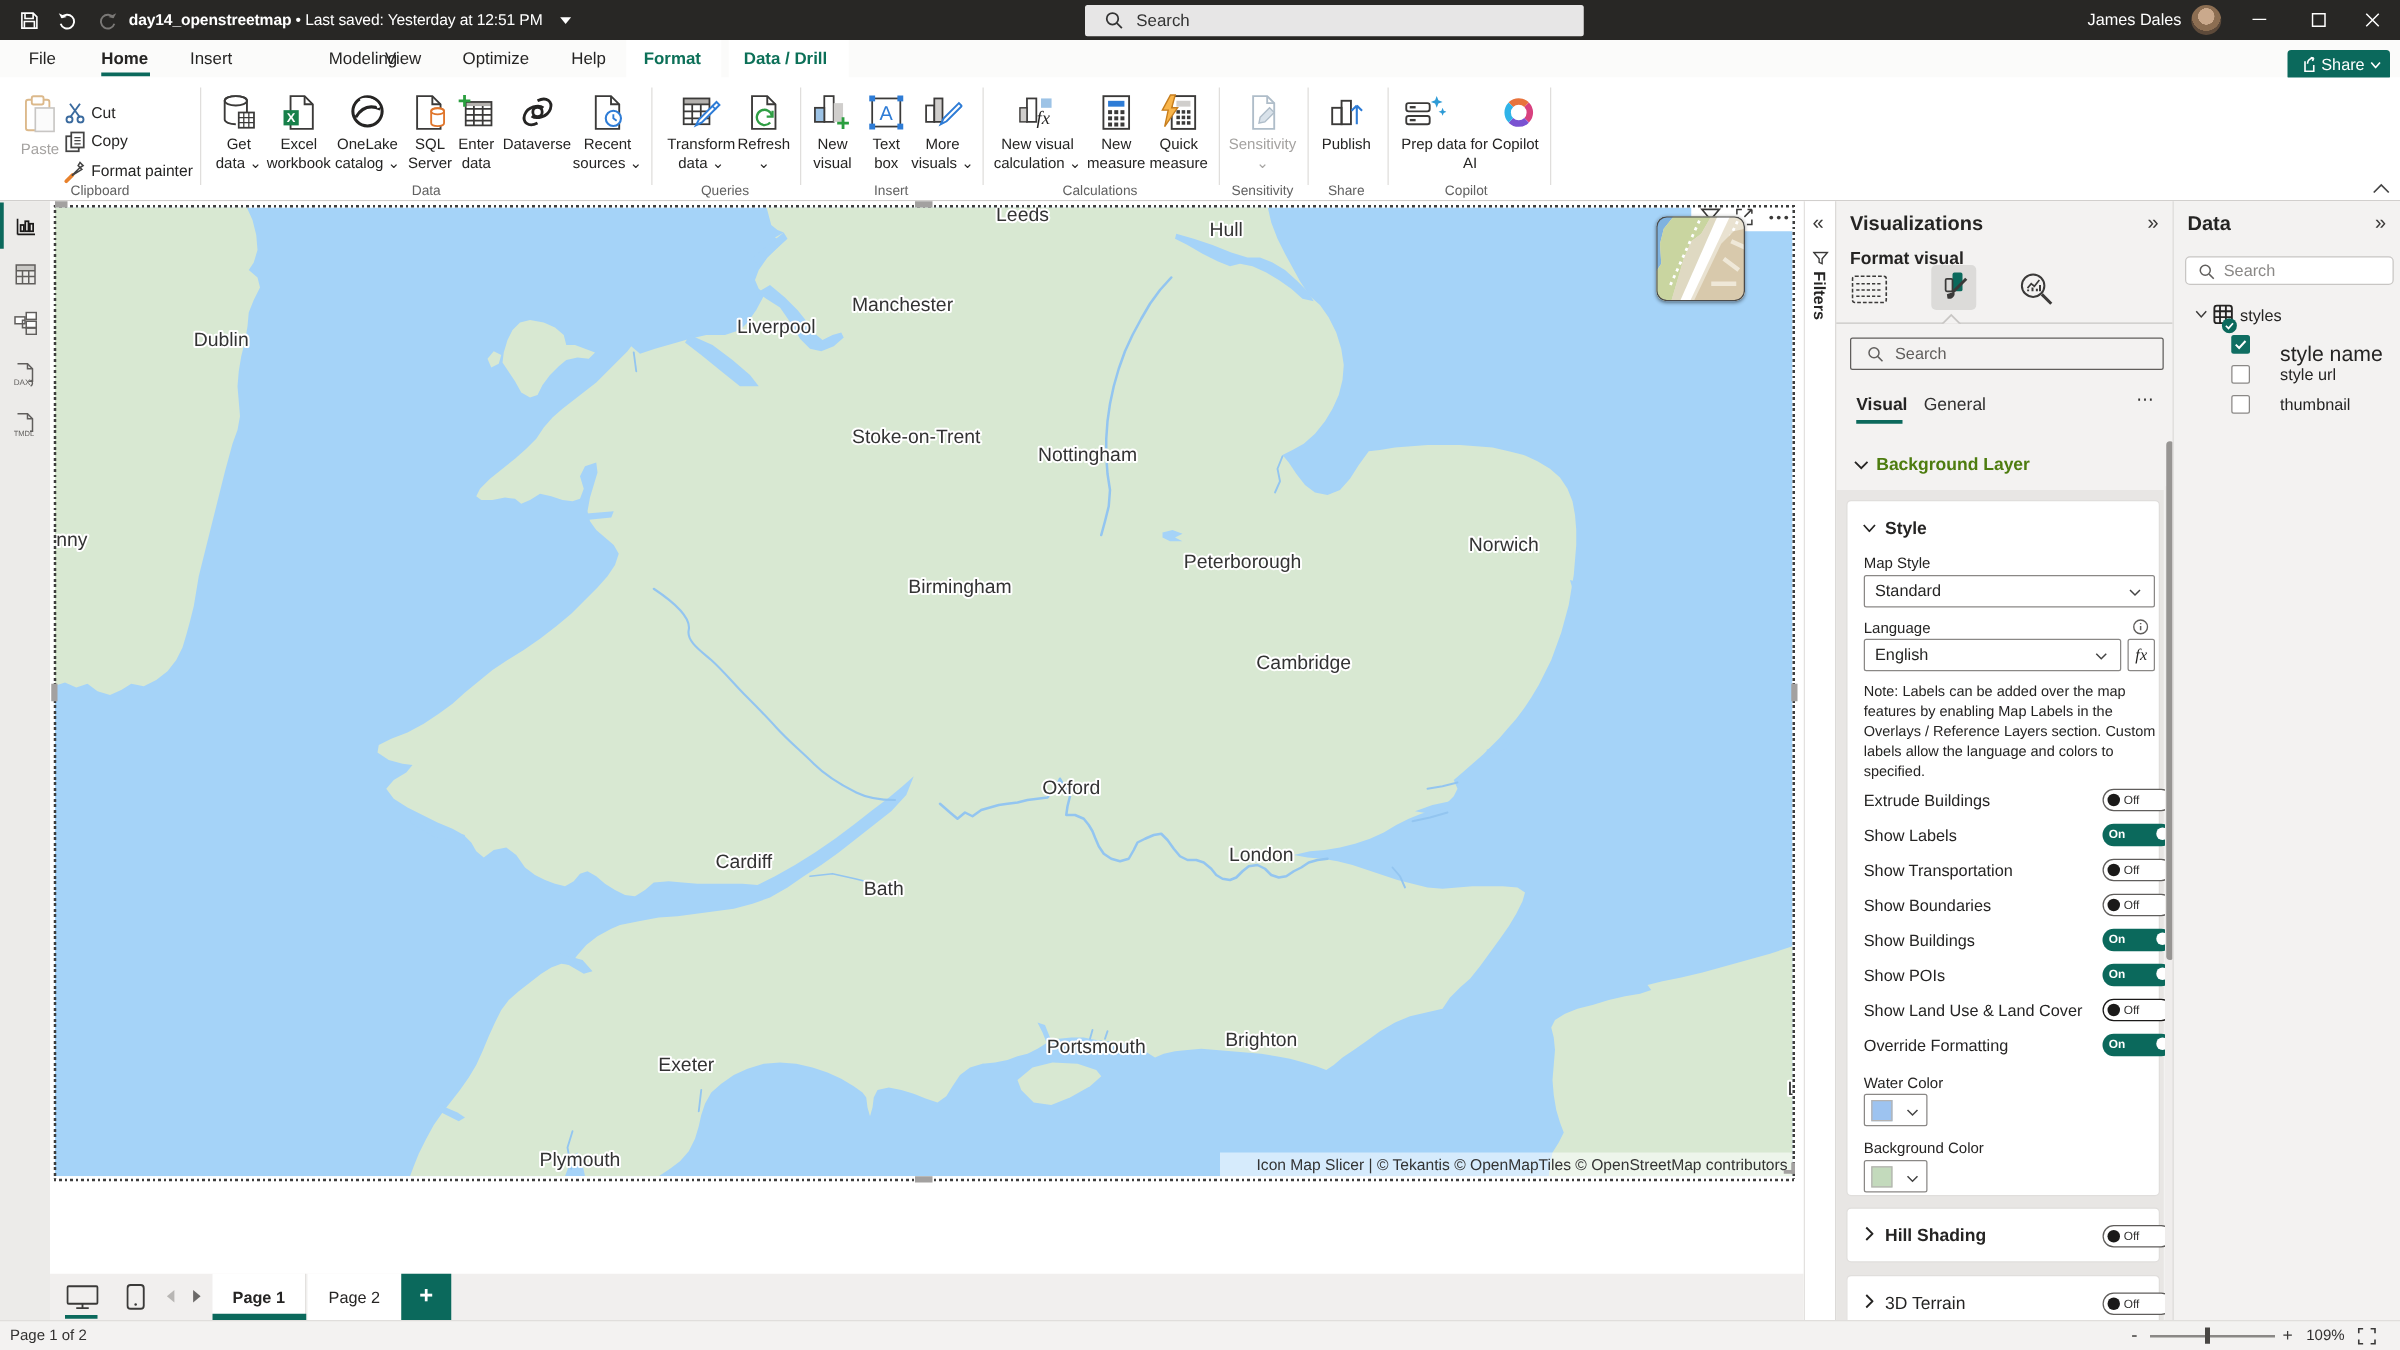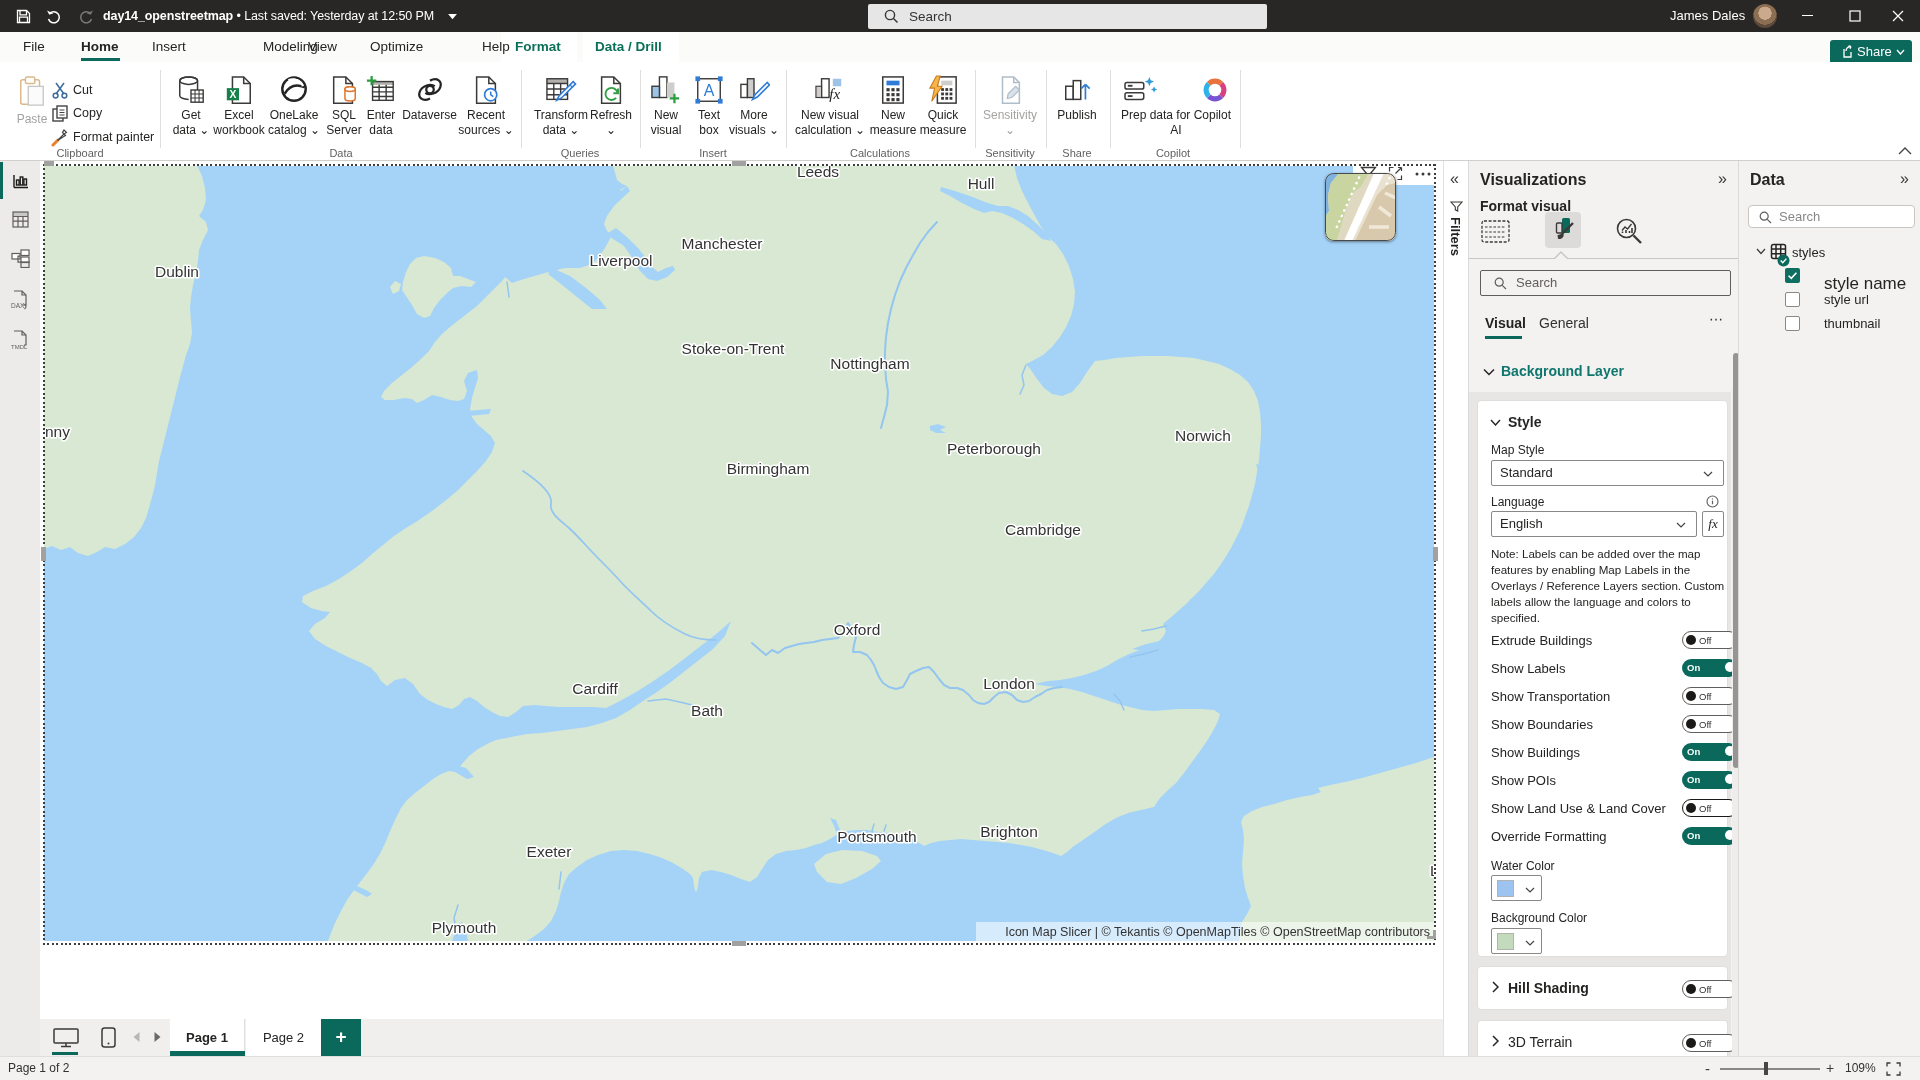--- a/index.html
+++ b/index.html
@@ -46,21 +46,21 @@
       </g>
     </svg>
  <svg class="abs" style="left:46px;top:9px" width="16" height="15" viewBox="0 0 16 15">
       <path d="M3.2 5.2 A5.5 5.5 0 1 1 2.5 10" fill="none" stroke="#fff" stroke-width="1.5"></path>
       <path d="M1 1.5 L3.2 5.5 L7.4 4.6 Z" fill="#fff"></path>
     </svg>
  <svg class="abs" style="left:78px;top:9px" width="16" height="15" viewBox="0 0 16 15">
       <path d="M12.8 5.2 A5.5 5.5 0 1 0 13.5 10" fill="none" stroke="#7a7876" stroke-width="1.5"></path>
       <path d="M15 1.5 L12.8 5.5 L8.6 4.6 Z" fill="#7a7876"></path>
     </svg>
- <div class="abs" style="left:103px;top:0;height:32px;line-height:32px;font-size:12.5px;letter-spacing:-0.1px;font-weight:700;color:#fff;">day14_openstreetmap <span style="font-weight:400">• Last saved: Yesterday at 12:50 PM</span></div>
+ <div class="abs" style="left:103px;top:0;height:32px;line-height:32px;font-size:12.5px;letter-spacing:-0.1px;font-weight:700;color:#fff;">day14_openstreetmap <span style="font-weight:400">• Last saved: Yesterday at 12:51 PM</span></div>
  <svg class="abs" style="left:447px;top:13px" width="11" height="7" viewBox="0 0 12 8">
       <path d="M1 1 L6 7 L11 1 Z" fill="#fff"></path>
     </svg>
  <div class="abs" style="left:868px;top:4px;width:399px;height:25px;background:#e7e6e6;border-radius:2px;">
    <svg class="abs" style="left:16px;top:5px" width="15" height="15" viewBox="0 0 15 15">
         <circle cx="6" cy="6" r="4.6" fill="none" stroke="#333" stroke-width="1.4"></circle>
         <path d="M9.5 9.5 L13.5 13.5" stroke="#333" stroke-width="1.4"></path>
       </svg>
    <div class="abs" style="left:41px;top:0;height:25px;line-height:25px;font-size:13.5px;color:#333;">Search</div>
  </div>
@@ -78,21 +78,21 @@
 <div id="menubar">
  <div class="abs" style="left:501px;top:0;width:76px;height:30px;background:#fff;"></div>
  <div class="abs" style="left:583px;top:0;width:96px;height:30px;background:#fff;"></div>
  <div class="menuitem" style="left:23px;">File</div>
  <div class="menuitem" style="left:81px;font-weight:700;">Home</div>
  <div class="abs" style="left:81px;top:26px;width:39px;height:3px;background:#0b695c;"></div>
  <div class="menuitem" style="left:152px;">Insert</div>
  <div class="menuitem" style="left:218px;margin-left:45px;">Modeling</div>
  <div class="menuitem" style="left:308px;">View</div>
  <div class="menuitem" style="left:370px;">Optimize</div>
- <div class="menuitem" style="left:482px;">Help</div>
+ <div class="menuitem" style="left:457px;">Help</div>
  <div class="menuitem" style="left:515px;color:#0c7058;font-weight:600;">Format</div>
  <div class="menuitem" style="left:595px;color:#0c7058;font-weight:700;">Data / Drill</div>
  <div class="abs" style="left:1830px;top:8px;width:82px;height:24px;background:#0b695c;border-radius:3px;color:#fff;">
    <svg class="abs" style="left:8px;top:5px" width="15" height="14" viewBox="0 0 15 14">
         <g fill="none" stroke="#fff" stroke-width="1.3">
           <path d="M6 4 V12 H13 V7"></path>
           <path d="M8 6 C8 3 10 1.5 13 1.5 M13 1.5 L10.5 1 M13 1.5 L12 3.8"></path>
         </g>
       </svg>
    <div class="abs" style="left:27px;top:0;line-height:24px;font-size:13px;">Share</div>
@@ -607,21 +607,21 @@
  </div>
 
  <div class="abs" style="left:16px;top:154px;font-size:14px;font-weight:700;color:#252423;">Visual</div>
  <div class="abs" style="left:16px;top:175px;width:37px;height:3px;background:#0b695c;"></div>
  <div class="abs" style="left:70px;top:154px;font-size:14px;color:#323130;">General</div>
  <div class="abs" style="left:240px;top:150px;font-size:14px;color:#323130;letter-spacing:1px;">⋯</div>
 
  <svg class="abs" style="left:14px;top:207px" width="12" height="8" viewBox="0 0 12 8">
       <path d="M1 1.5 L6 6.5 L11 1.5" fill="none" stroke="#252423" stroke-width="1.5"></path>
     </svg>
- <div class="abs" style="left:32px;top:202px;font-size:14px;font-weight:600;color:#0f766e;">Background Layer</div>
+ <div class="abs" style="left:32px;top:202px;font-size:14px;font-weight:600;color:#4d7c0f;">Background Layer</div>
 
  <div class="abs" style="left:0;top:231px;width:262px;height:664px;background:#e8e6e4;"></div>
 
  <div class="abs" style="left:8px;top:239px;width:251px;height:557px;background:#fff;border:1px solid #e0dedc;border-radius:4px;">
   <svg class="abs" style="left:12px;top:18px" width="11" height="7" viewBox="0 0 11 7">
         <path d="M1 1 L5.5 6 L10 1" fill="none" stroke="#252423" stroke-width="1.4"></path>
       </svg>
   <div class="abs" style="left:30px;top:13px;font-size:14px;font-weight:600;color:#252423;">Style</div>
   <div class="abs" style="left:13px;top:42px;font-size:12px;color:#252423;">Map Style</div>
   <div class="dd" style="left:13px;top:59px;width:233px;">Standard

